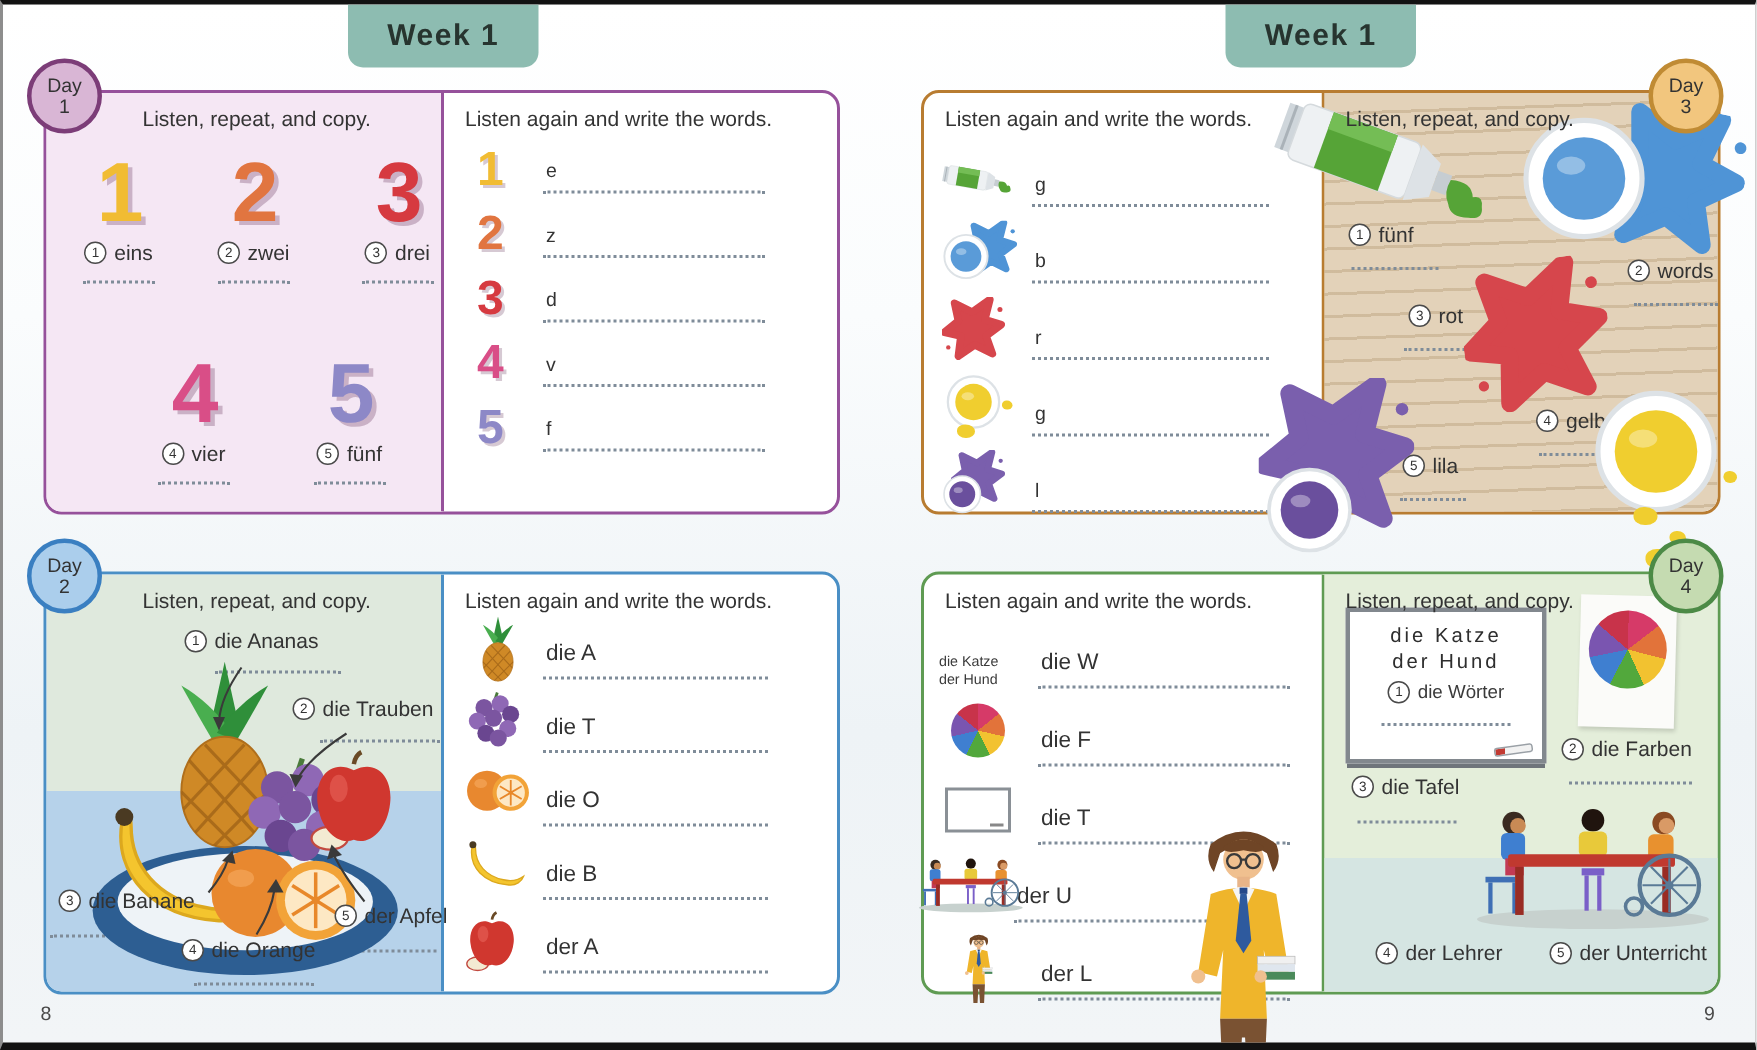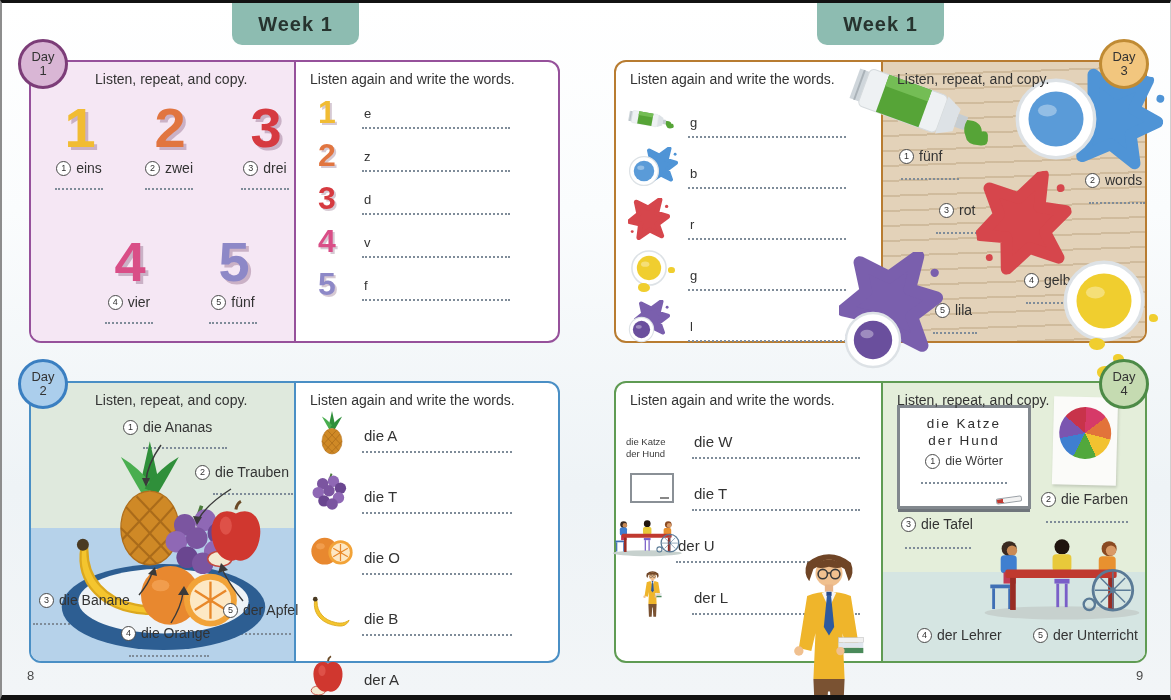--- a/index.html
+++ b/index.html
@@ -56,21 +56,21 @@
   .numblock{position:absolute;width:84px;text-align:center;}
   .bignum{font-weight:800;font-size:56px;line-height:60px;
     text-shadow:3px 3px 0 rgba(90,40,80,.28);letter-spacing:-2px;}
   .numblock .lbl{justify-content:center;margin-top:2px;}
   .numblock .dotted{width:48px;margin-top:5px;}
   .nb1{left:6px;top:36px;} .nb2{left:96px;top:36px;} .nb3{left:192px;top:36px;}
   .nb4{left:56px;top:170px;} .nb5{left:160px;top:170px;}
   
   .write-rows{position:absolute;left:0;top:0;right:0;display:flex;flex-direction:column;}
   .w-day1{padding:33px 0 0 22px;gap:9px;}
-  .w-day2{padding:28px 0 0 14px;gap:19px;}
+  .w-day2{padding:28px 0 0 14px;gap:7px;}
   .w-day3{padding:34px 0 0 12px;gap:9px;}
   .w-day4{padding:30px 0 0 10px;gap:6px;}
   .write-row{display:flex;align-items:flex-end;}
   .row-num{font-weight:800;font-size:32px;line-height:34px;width:36px;flex:none;
     text-shadow:2px 2px 0 rgba(90,40,80,.25);}
   .ans{display:flex;flex-direction:column;margin-left:8px;}
   .ans .letter{font-size:13px;color:#333;margin:0 0 1px 2px;}
   .ans .starter{font-size:15px;color:#333;margin:0 0 2px 2px;}
   .iconbox{position:relative;flex:none;}
   .ib-40{width:44px;height:42px;} .ib-d3{width:52px;height:42px;} .ib-d4{width:58px;height:46px;}
@@ -626,20 +626,29 @@
           <span class="iconbox ib-d4" style="display:flex;align-items:flex-end">
             <span class="words-ic"><span>die Katze</span><br><span>der Hund</span></span>
           </span>
           <span class="ans">
               <span class="starter">die W</span>
               <span class="dotted" style="width:168px"></span>
             </span>
         </div>
         <div class="write-row">
           <span class="iconbox ib-d4">
+              <span class="wheel" style="display:block;width:36px;height:36px;margin:4px 0 0 8px"></span>
+            </span>
+          <span class="ans">
+              <span class="starter">die F</span>
+              <span class="dotted" style="width:168px"></span>
+            </span>
+        </div>
+        <div class="write-row">
+          <span class="iconbox ib-d4">
               <span class="miniboard" style="margin:8px 0 0 4px;display:block"></span>
             </span>
           <span class="ans">
               <span class="starter">die T</span>
               <span class="dotted" style="width:168px"></span>
             </span>
         </div>
         <div class="write-row">
           <span class="iconbox ib-d4" style="margin-left:-16px;z-index:3">
               <svg viewBox="0 0 175 95" style="width:74px;height:40px">

